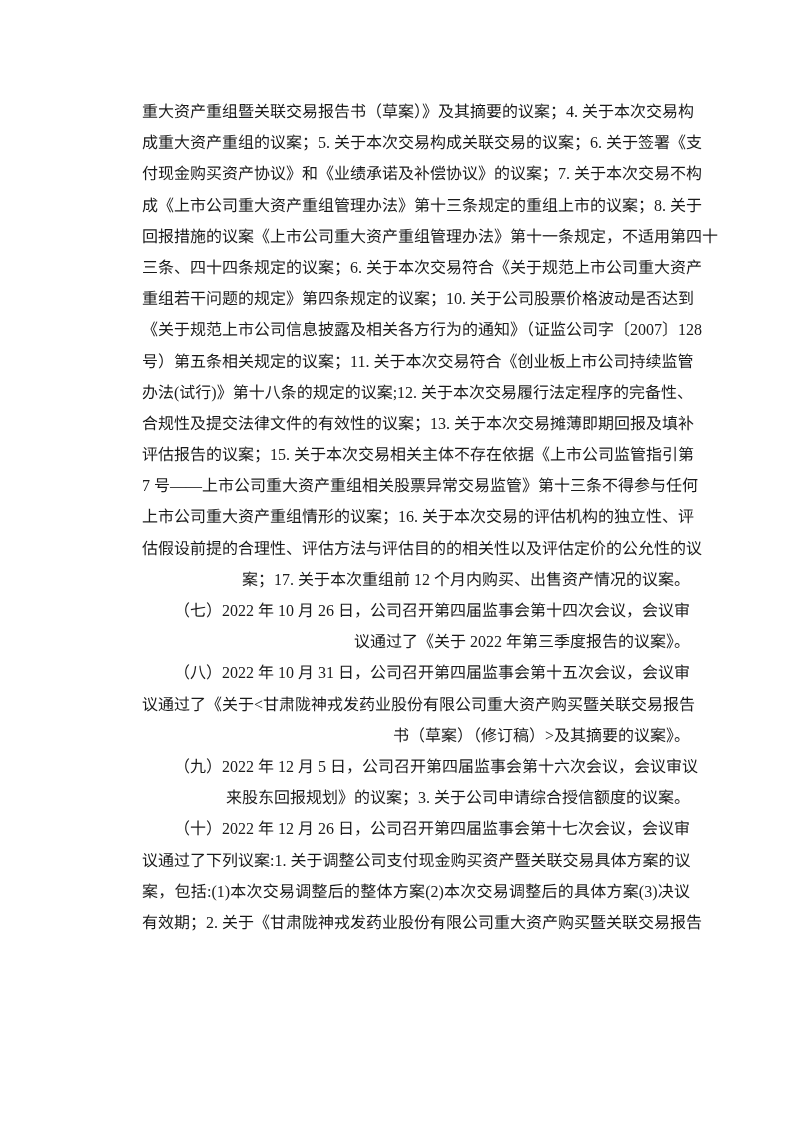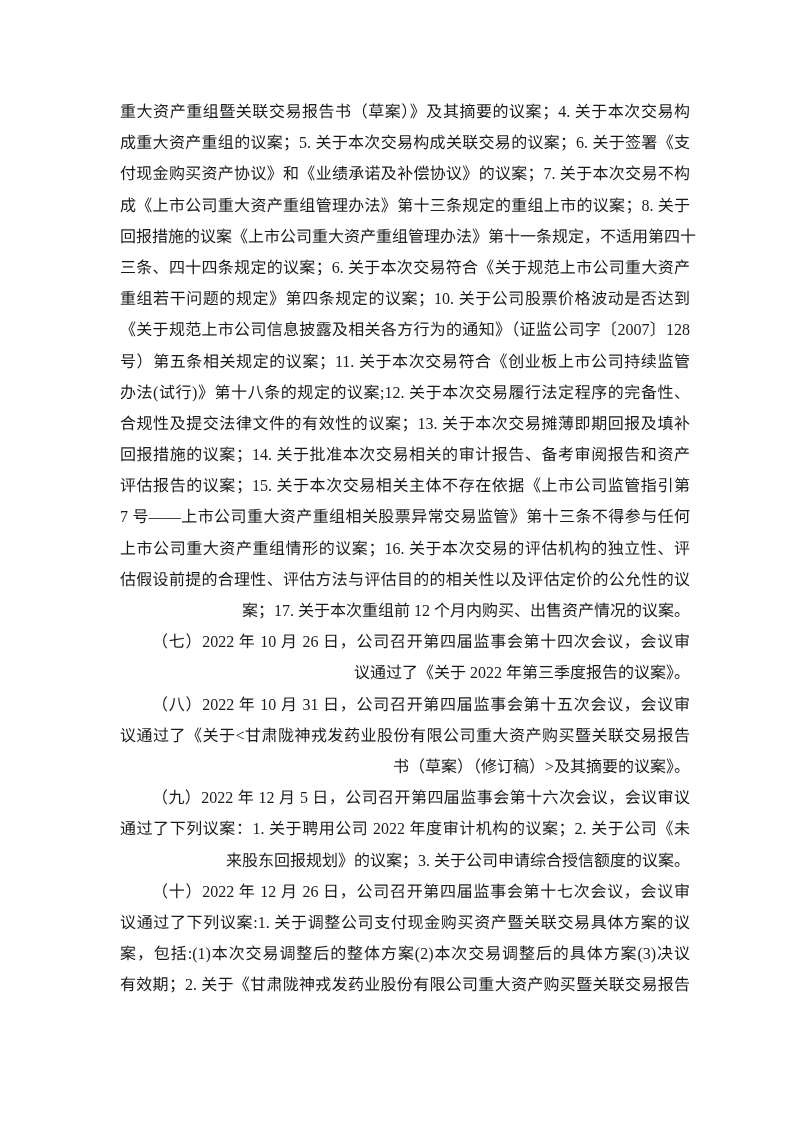--- a/index.html
+++ b/index.html
@@ -26,20 +26,21 @@
   }
   .line {
     white-space: nowrap;
     text-align: right;
     height: 31.2px;
     overflow: visible;
   }
   .line.jl {
     text-align: justify;
     text-align-last: justify;
+    margin-left: 22px;
   }
   .line.ind {
     text-indent: 2em;
   }
 </style>
 </head>
 <body>
 
 <div class="page">
   <div class="doc-body">
@@ -47,32 +48,30 @@
     <div class="line jl">成重大资产重组的议案；5. 关于本次交易构成关联交易的议案；6. 关于签署《支</div>
     <div class="line jl">付现金购买资产协议》和《业绩承诺及补偿协议》的议案；7. 关于本次交易不构</div>
     <div class="line jl">成《上市公司重大资产重组管理办法》第十三条规定的重组上市的议案；8. 关于</div>
     <div class="line jl">回报措施的议案《上市公司重大资产重组管理办法》第十一条规定，不适用第四十</div>
     <div class="line jl">三条、四十四条规定的议案；6. 关于本次交易符合《关于规范上市公司重大资产</div>
     <div class="line jl">重组若干问题的规定》第四条规定的议案；10. 关于公司股票价格波动是否达到</div>
     <div class="line jl">《关于规范上市公司信息披露及相关各方行为的通知》（证监公司字〔2007〕128</div>
     <div class="line jl">号）第五条相关规定的议案；11. 关于本次交易符合《创业板上市公司持续监管</div>
     <div class="line jl">办法(试行)》第十八条的规定的议案;12. 关于本次交易履行法定程序的完备性、</div>
     <div class="line jl">合规性及提交法律文件的有效性的议案；13. 关于本次交易摊薄即期回报及填补</div>
-    <div class="line jl">回报措施的议案；14. 关于批准本次交易相关的审计报告、备考审阅报告和资产</div>
     <div class="line jl">评估报告的议案；15. 关于本次交易相关主体不存在依据《上市公司监管指引第</div>
     <div class="line jl">7 号——上市公司重大资产重组相关股票异常交易监管》第十三条不得参与任何</div>
     <div class="line jl">上市公司重大资产重组情形的议案；16. 关于本次交易的评估机构的独立性、评</div>
     <div class="line jl">估假设前提的合理性、评估方法与评估目的的相关性以及评估定价的公允性的议</div>
     <div class="line">案；17. 关于本次重组前 12 个月内购买、出售资产情况的议案。</div>
     <div class="line jl ind">（七）2022 年 10 月 26 日，公司召开第四届监事会第十四次会议，会议审</div>
     <div class="line">议通过了《关于 2022 年第三季度报告的议案》。</div>
     <div class="line jl ind">（八）2022 年 10 月 31 日，公司召开第四届监事会第十五次会议，会议审</div>
     <div class="line jl">议通过了《关于&lt;甘肃陇神戎发药业股份有限公司重大资产购买暨关联交易报告</div>
     <div class="line">书（草案）（修订稿）&gt;及其摘要的议案》。</div>
     <div class="line jl ind">（九）2022 年 12 月 5 日，公司召开第四届监事会第十六次会议，会议审议</div>
-    <div class="line jl">通过了下列议案：1. 关于聘用公司 2022 年度审计机构的议案；2. 关于公司《未</div>
     <div class="line">来股东回报规划》的议案；3. 关于公司申请综合授信额度的议案。</div>
     <div class="line jl ind">（十）2022 年 12 月 26 日，公司召开第四届监事会第十七次会议，会议审</div>
     <div class="line jl">议通过了下列议案:1. 关于调整公司支付现金购买资产暨关联交易具体方案的议</div>
     <div class="line jl">案，包括:(1)本次交易调整后的整体方案(2)本次交易调整后的具体方案(3)决议</div>
     <div class="line jl">有效期；2. 关于《甘肃陇神戎发药业股份有限公司重大资产购买暨关联交易报告</div>
   </div>
 </div>
 
 </body></html>

